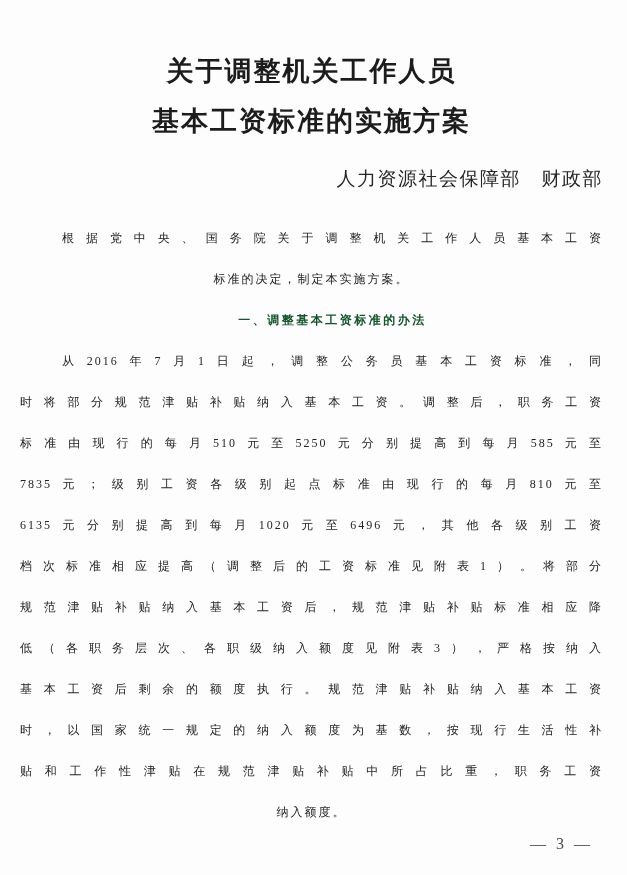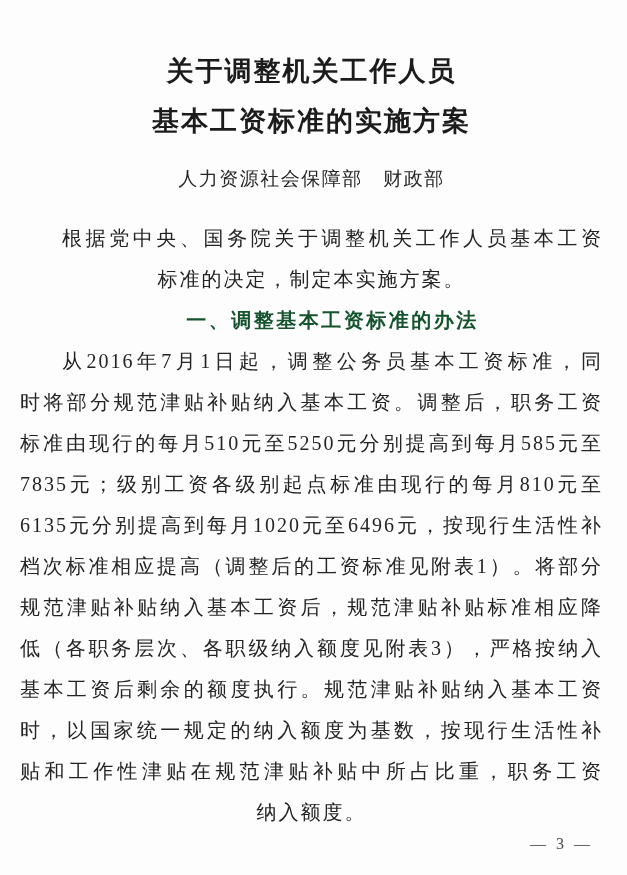--- a/index.html
+++ b/index.html
@@ -30,28 +30,28 @@
     font-size: 27px;
     letter-spacing: 2px;
     color: #1c1c1c;
     line-height: 50px;
   }
   .doc-title .title-line {
     display: block;
   }
   .byline {
     margin-top: 20px;
-    text-align: center;
+    text-align: right;
     font-size: 19px;
     letter-spacing: 1.5px;
     color: #262626;
   }
   .doc-body {
     margin-top: 26px;
-    font-size: 20px;
+    font-size: 12px;
     letter-spacing: 2px;
     line-height: 41px;
     color: #242424;
   }
   .line {
     white-space: nowrap;
     text-align: center;
   }
   .line.justify {
     white-space: normal;
@@ -92,21 +92,21 @@
           <div class="line">标准的决定，制定本实施方案。</div>
         </div>
         <div class="block heading">
           <div class="line indent">一、调整基本工资标准的办法</div>
         </div>
         <div class="block paragraph">
           <div class="line justify indent">从2016年7月1日起，调整公务员基本工资标准，同</div>
           <div class="line justify">时将部分规范津贴补贴纳入基本工资。调整后，职务工资</div>
           <div class="line justify">标准由现行的每月510元至5250元分别提高到每月585元至</div>
           <div class="line justify">7835元；级别工资各级别起点标准由现行的每月810元至</div>
-          <div class="line justify">6135元分别提高到每月1020元至6496元，按现行生活性补</div>
+          <div class="line justify">6135元分别提高到每月1020元至6496元，其他各级别工资</div>
           <div class="line justify">档次标准相应提高（调整后的工资标准见附表1）。将部分</div>
           <div class="line justify">规范津贴补贴纳入基本工资后，规范津贴补贴标准相应降</div>
           <div class="line justify">低（各职务层次、各职级纳入额度见附表3），严格按纳入</div>
           <div class="line justify">基本工资后剩余的额度执行。规范津贴补贴纳入基本工资</div>
           <div class="line justify">时，以国家统一规定的纳入额度为基数，按现行生活性补</div>
           <div class="line justify">贴和工作性津贴在规范津贴补贴中所占比重，职务工资</div>
           <div class="line">纳入额度。</div>
         </div>
       </div>
   </div>

